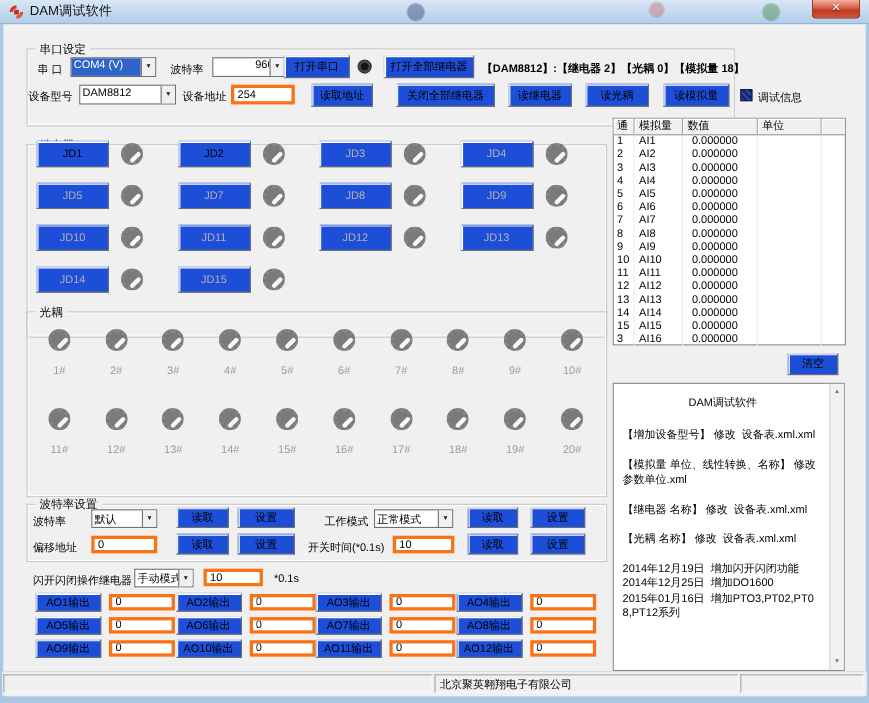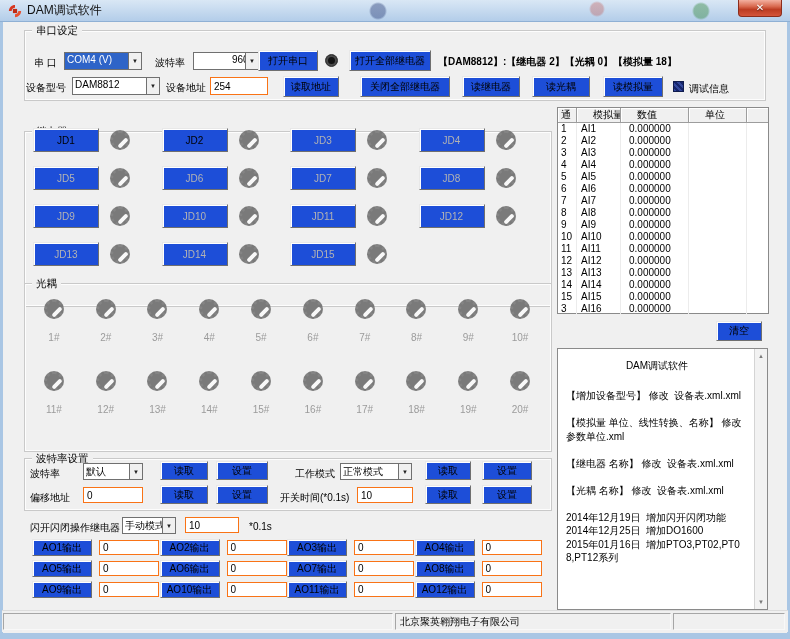--- a/index.html
+++ b/index.html
@@ -29,21 +29,21 @@
   .group{position:absolute;border:1px solid #c9c9c9;box-shadow:inset 0 0 0 1px #fdfdfd;z-index:1;}
   .legend{position:absolute;top:-7px;left:7px;background:#f0f0f0;padding:0 4px;font-size:10.5px;color:#000;white-space:nowrap;}
   
   .lbl{position:absolute;font-size:10px;color:#000;white-space:nowrap;z-index:2;}
   .lbl.bold{font-weight:bold;}
   .btn{display:flex;align-items:center;justify-content:center;font-size:10px;color:#000;
     background:#1d4ed8;border:1px solid;border-color:#e8e8e8 #6f6f6f #6f6f6f #e8e8e8;
     box-shadow:inset 1px 1px 0 #fff;white-space:nowrap;cursor:default;z-index:2;}
   .abs{position:absolute;}
   .btn.disabled{color:#b3b3b3;}
-  .field{position:absolute;border:1px solid #f97316;background:#fff;font-size:10px;padding:0 3px;z-index:2;}
+  .field{position:absolute;border:3px solid #f97316;background:#fff;font-size:10px;padding:0 3px;z-index:2;}
   .combo{position:absolute;display:flex;background:#fff;border:1px solid #707070;z-index:2;}
   .combo .txt{flex:1;font-size:10px;padding:1px 2px;white-space:nowrap;overflow:hidden;color:#000;}
   .combo .txt.sel{background:#2e64c8;color:#fff;}
   .combo .dd{width:13px;background:#f0f0f0;border-left:1px solid #707070;display:flex;align-items:center;justify-content:center;font-size:6px;color:#222;}
   .radio-ind{position:absolute;width:13px;height:13px;border-radius:50%;background:#141414;
     border:1px solid #3c3c3c;box-shadow:inset 0 0 0 2px #4a4a4a;z-index:2;}
   .dbg-icon{position:absolute;width:11px;height:11px;background:#1d2f7e;
     background-image:linear-gradient(45deg,#15256b 25%,#32479c 25%,#32479c 50%,#15256b 50%,#15256b 75%,#32479c 75%);
     background-size:6px 6px;border:1px solid #101c4e;z-index:2;}
   
@@ -56,21 +56,21 @@
   .jd-btn{width:66px;height:24px;margin-right:11px;}
   
   .opto-grid{position:absolute;left:28px;top:299px;width:518px;display:grid;
     grid-template-columns:repeat(10,1fr);grid-auto-rows:72px;z-index:2;}
   .opto-cell{display:flex;flex-direction:column;align-items:center;}
   .opto-label{font-size:10px;color:#9b9b9b;margin-top:13px;}
   
   .analog-table{position:absolute;left:557px;top:107px;width:212px;height:207px;background:#fff;
     border:1px solid #8a8a8a;z-index:2;}
   .tbl-head{display:flex;height:15px;background:#f0f0f0;}
-  .th{font-size:10px;line-height:14px;padding-left:16px;background:#f0f0f0;
+  .th{font-size:10px;line-height:14px;padding-left:4px;background:#f0f0f0;
     border-right:1px solid #9d9d9d;border-bottom:1px solid #9d9d9d;box-shadow:inset 1px 1px 0 #fff;overflow:hidden;white-space:nowrap;}
   .tbl-body{position:relative;height:191px;overflow:hidden;
     background-image:linear-gradient(#ececec,#ececec),linear-gradient(#ececec,#ececec),linear-gradient(#ececec,#ececec),linear-gradient(#ececec,#ececec);
     background-repeat:no-repeat;background-size:1px 100%;background-position:18px 0,62px 0,130px 0,188px 0;}
   .tr{display:flex;height:12px;line-height:12px;font-size:10px;color:#000;}
   .td{overflow:hidden;white-space:nowrap;}
   .c0{width:19px;padding-left:3px;}
   .c1{width:44px;padding-left:4px;}
   .c2{width:68px;padding-left:8px;}
   .c3{width:58px;padding-left:4px;}
@@ -115,21 +115,21 @@
       <path d="M8 1 C4.1 1 1 4.1 1 8 L4.2 8 C4.2 5.9 5.9 4.2 8 4.2 Z" fill="#d8371f"></path>
       <path d="M8 15 C11.9 15 15 11.9 15 8 L11.8 8 C11.8 10.1 10.1 11.8 8 11.8 Z" fill="#e8502f"></path>
       <path d="M5.6 5.6 L10.4 5.6 L10.4 10.4 L5.6 10.4 Z" fill="#c02b12"></path>
     </svg>
     <span class="tb-title">DAM调试软件</span>
     <div class="close-btn">
       <span class="close-x">✕</span>
     </div>
   </div>
 
-  <div class="group" style="left:24px;top:30px;width:742px;height:71px;">
+  <div class="group" style="left:24px;top:44px;width:644px;height:71px;">
     <span class="legend">串口设定</span>
   </div>
 
   <span class="lbl" style="left:34px;top:56px;">串  口</span>
   <div class="combo" style="left:64px;top:52px;width:78px;height:18px;">
     <span class="txt sel">COM4 (V)</span>
     <span class="dd">▼</span>
   </div>
   <span class="lbl" style="left:155px;top:56px;">波特率</span>
   <div class="combo" style="left:193px;top:52px;width:66px;height:18px;padding-left:36px;">
@@ -179,24 +179,20 @@
       <div class="relay-cell">
         <div class="btn jd-btn disabled">JD4</div>
         <div class="knob"></div>
       </div>
 
       <div class="relay-cell">
         <div class="btn jd-btn disabled">JD5</div>
         <div class="knob"></div>
       </div>
 
-      <div class="relay-cell">
-        <div class="btn jd-btn disabled">JD6</div>
-        <div class="knob"></div>
-      </div>
 
       <div class="relay-cell">
         <div class="btn jd-btn disabled">JD7</div>
         <div class="knob"></div>
       </div>
 
       <div class="relay-cell">
         <div class="btn jd-btn disabled">JD8</div>
         <div class="knob"></div>
       </div>

